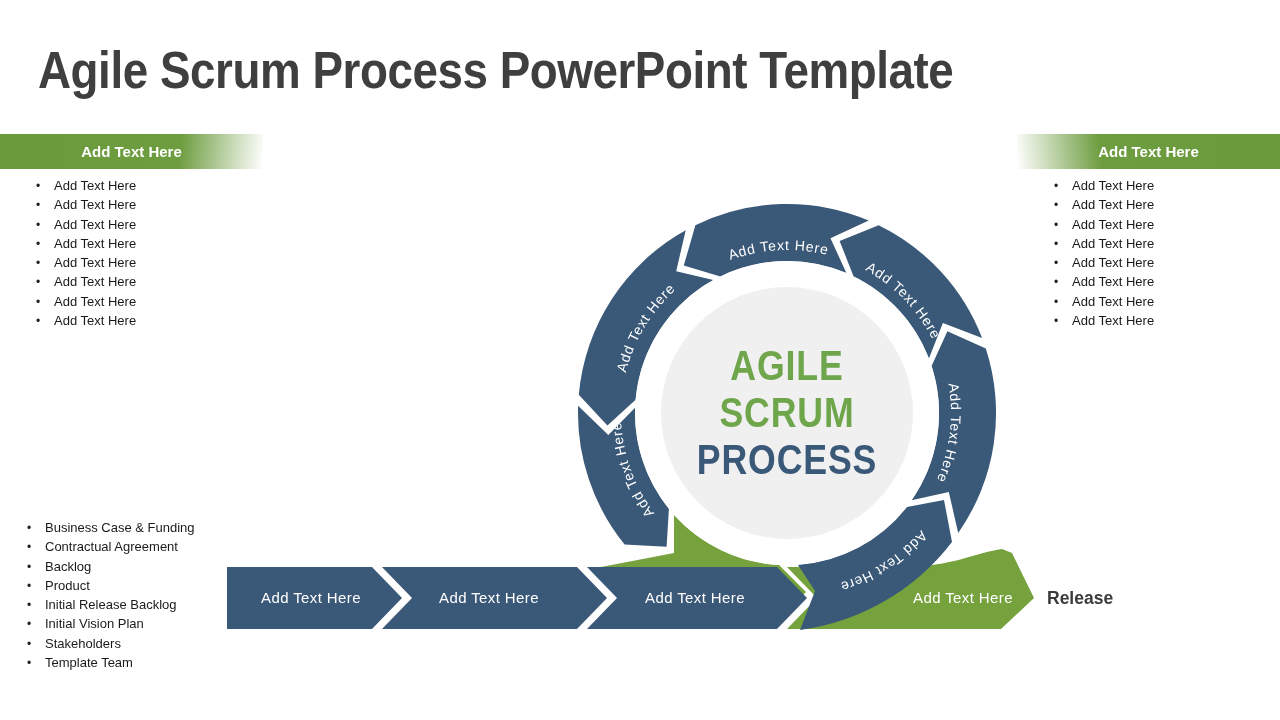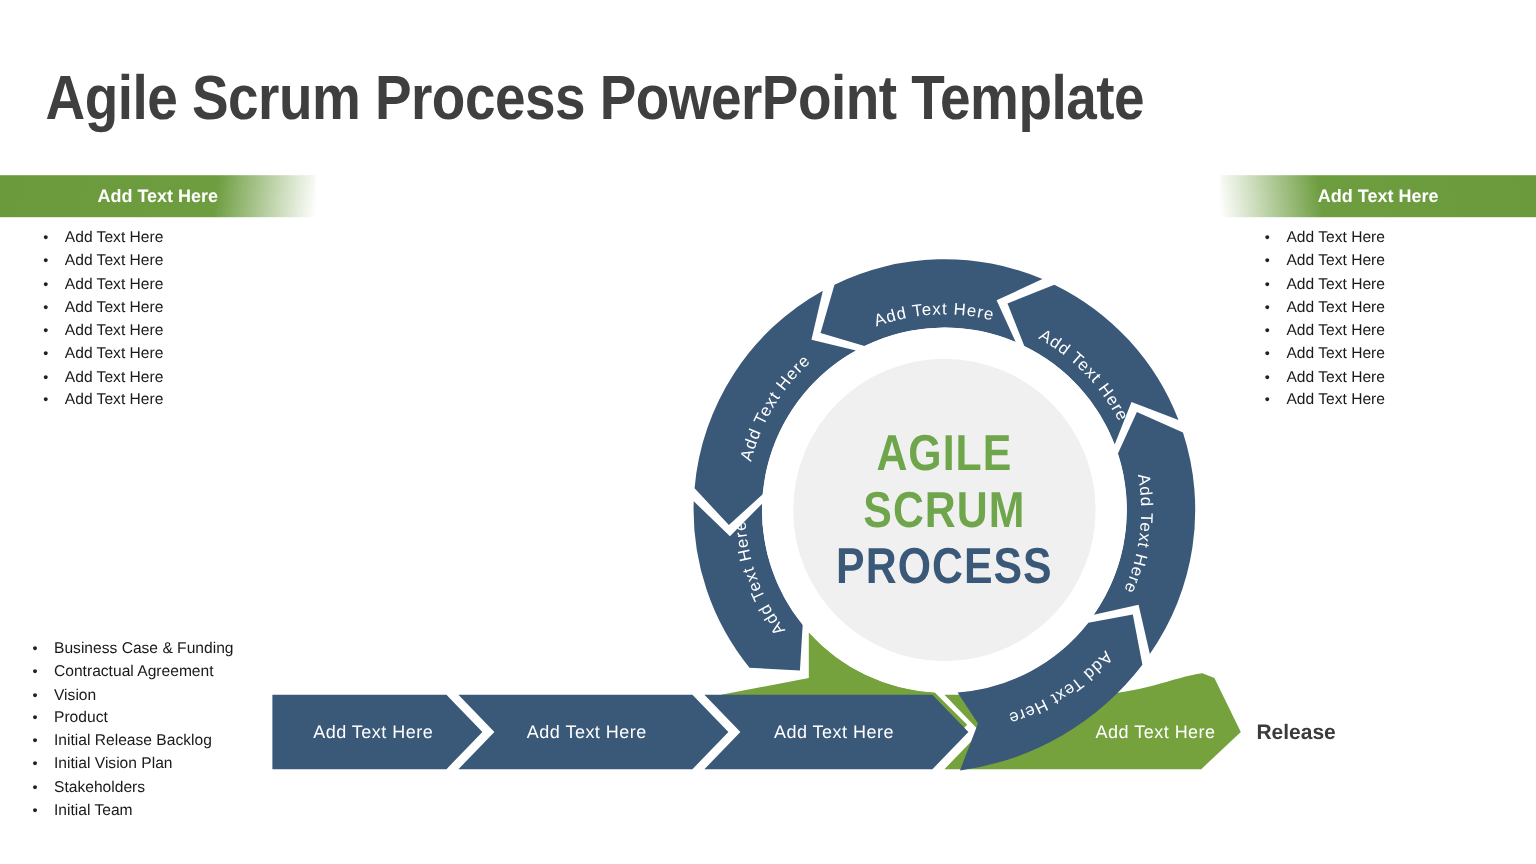--- a/index.html
+++ b/index.html
@@ -1,21 +1,21 @@
 <!DOCTYPE html>
 <html><head>
 <meta charset="utf-8">
 <style>
   html,body{margin:0;padding:0;}
   body{
     width:1280px;height:720px;position:relative;overflow:hidden;
     background:#ffffff;
     font-family:"Liberation Sans","DejaVu Sans",sans-serif;
   }
-  .slide{position:absolute;inset:0;margin-top:12px;}
+  .slide{position:absolute;inset:0;}
   .slide-title{
     position:absolute;left:38px;top:40px;margin:0;
     font-size:52px;font-weight:bold;color:#3F3F3F;
     transform:scaleX(0.88);transform-origin:left center;
     white-space:nowrap;letter-spacing:-0.5px;
   }
   .hdr-bar{
     position:absolute;top:134px;width:263px;height:35px;
     display:flex;align-items:center;justify-content:center;
     color:#ffffff;font-weight:bold;font-size:15px;
@@ -131,41 +131,41 @@
     <li>
         <span class="marker">•</span>
         <span>Business Case &amp; Funding</span>
       </li>
     <li>
         <span class="marker">•</span>
         <span>Contractual Agreement</span>
       </li>
     <li>
         <span class="marker">•</span>
-        <span>Vision</span>
+        <span>Backlog</span>
       </li>
     <li>
         <span class="marker">•</span>
         <span>Product</span>
       </li>
     <li>
         <span class="marker">•</span>
         <span>Initial Release  Backlog</span>
       </li>
     <li>
         <span class="marker">•</span>
         <span>Initial Vision Plan</span>
       </li>
     <li>
         <span class="marker">•</span>
         <span>Stakeholders</span>
       </li>
     <li>
         <span class="marker">•</span>
-        <span>Initial Team</span>
+        <span>Template Team</span>
       </li>
   </ul>
 
   <svg id="diagram-svg" width="1280" height="720" viewBox="0 0 1280 720">
       <path d="M806 592 L776 622 A240 240 0 0 1 601 567 L674 553 L674 515 A152 152 0 0 0 779 565 Z" fill="#76A23E"></path>
       <path d="M787 567 L905 567 C950 567 978 552 1002 549 L1012 553 L1034 598 L1001 629 L787 629 L817 598 Z" fill="#76A23E"></path>
       <path d="M227 567 L372 567 L402 598 L372 629 L227 629 Z" fill="#3A5878"></path>
       <path d="M382 567 L577 567 L607 598 L577 629 L382 629 L412 598 Z" fill="#3A5878"></path>
       <path d="M587 567 L777 567 L807 598 L777 629 L587 629 L617 598 Z" fill="#3A5878"></path>
       <path d="M695.4 225.2 A209 209 0 0 1 868.7 220.6 L830.5 238.3 L846.4 273.1 A152 152 0 0 0 720.4 276.4 L683.8 265.6 Z" fill="#3A5878"></path>

